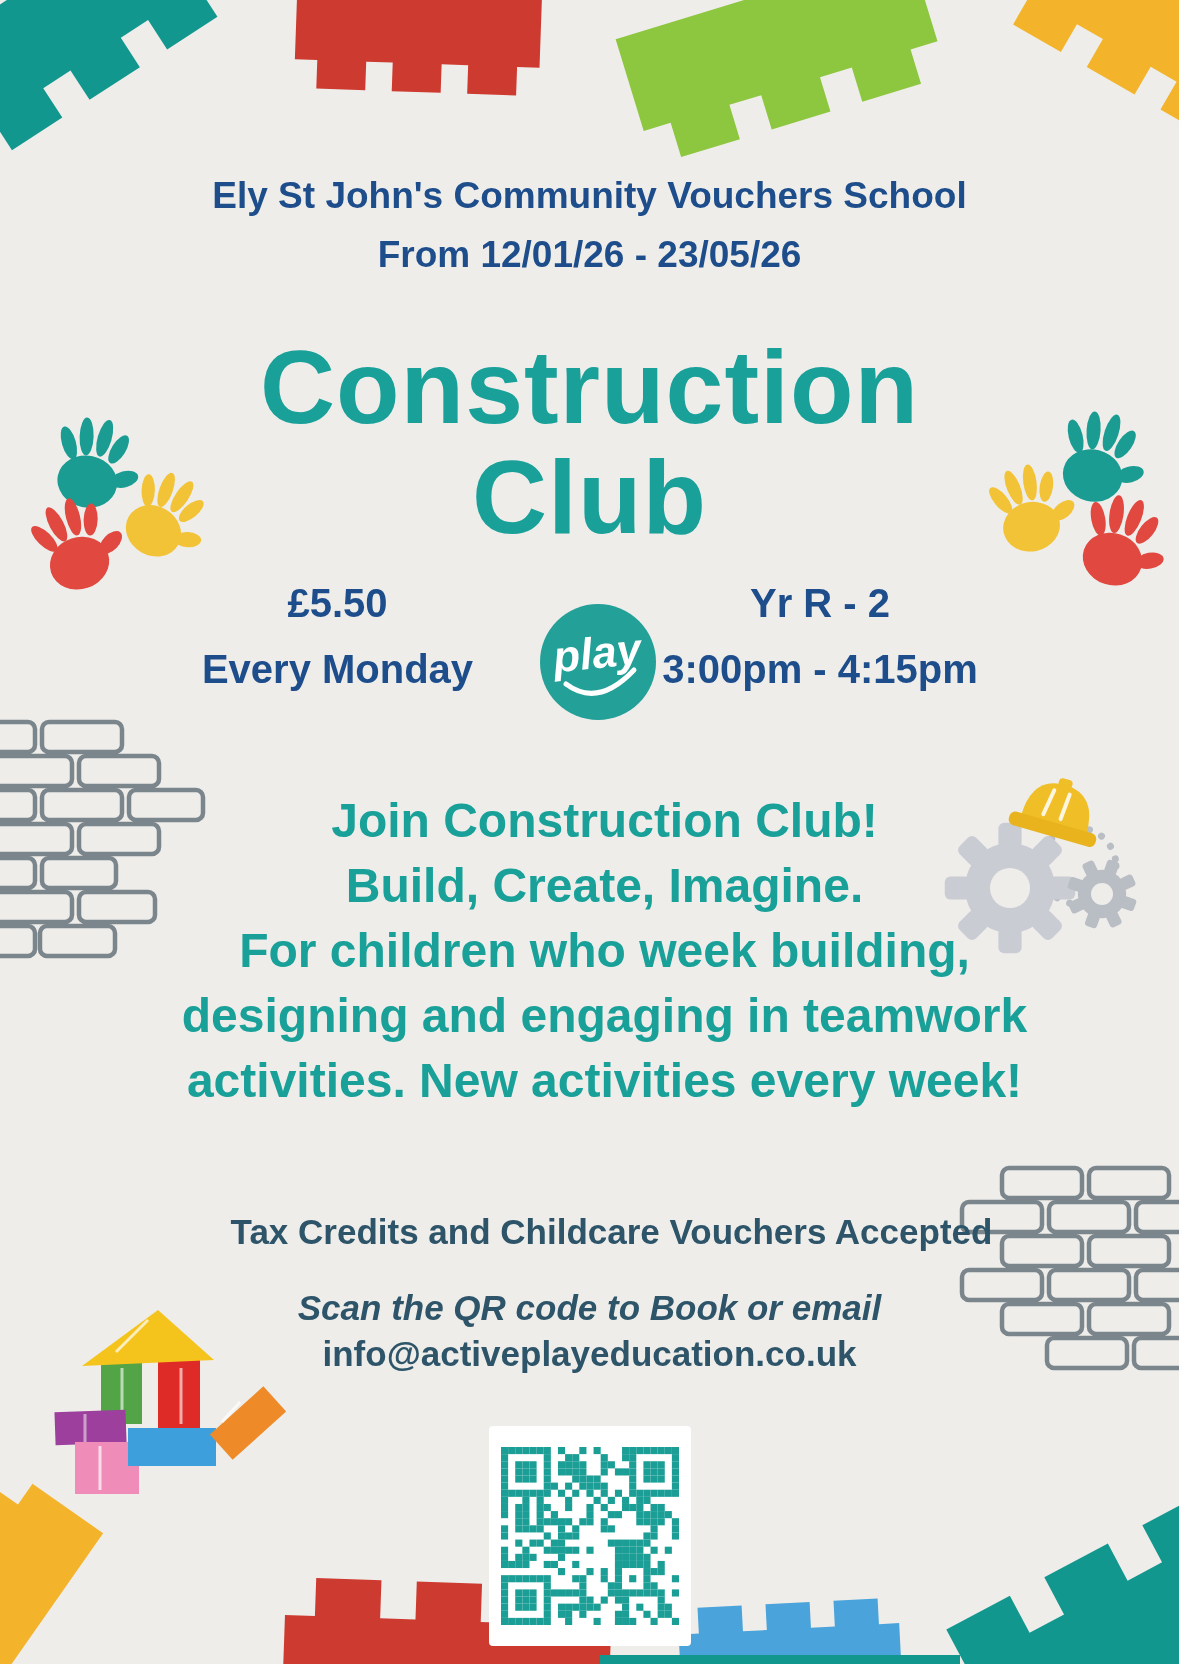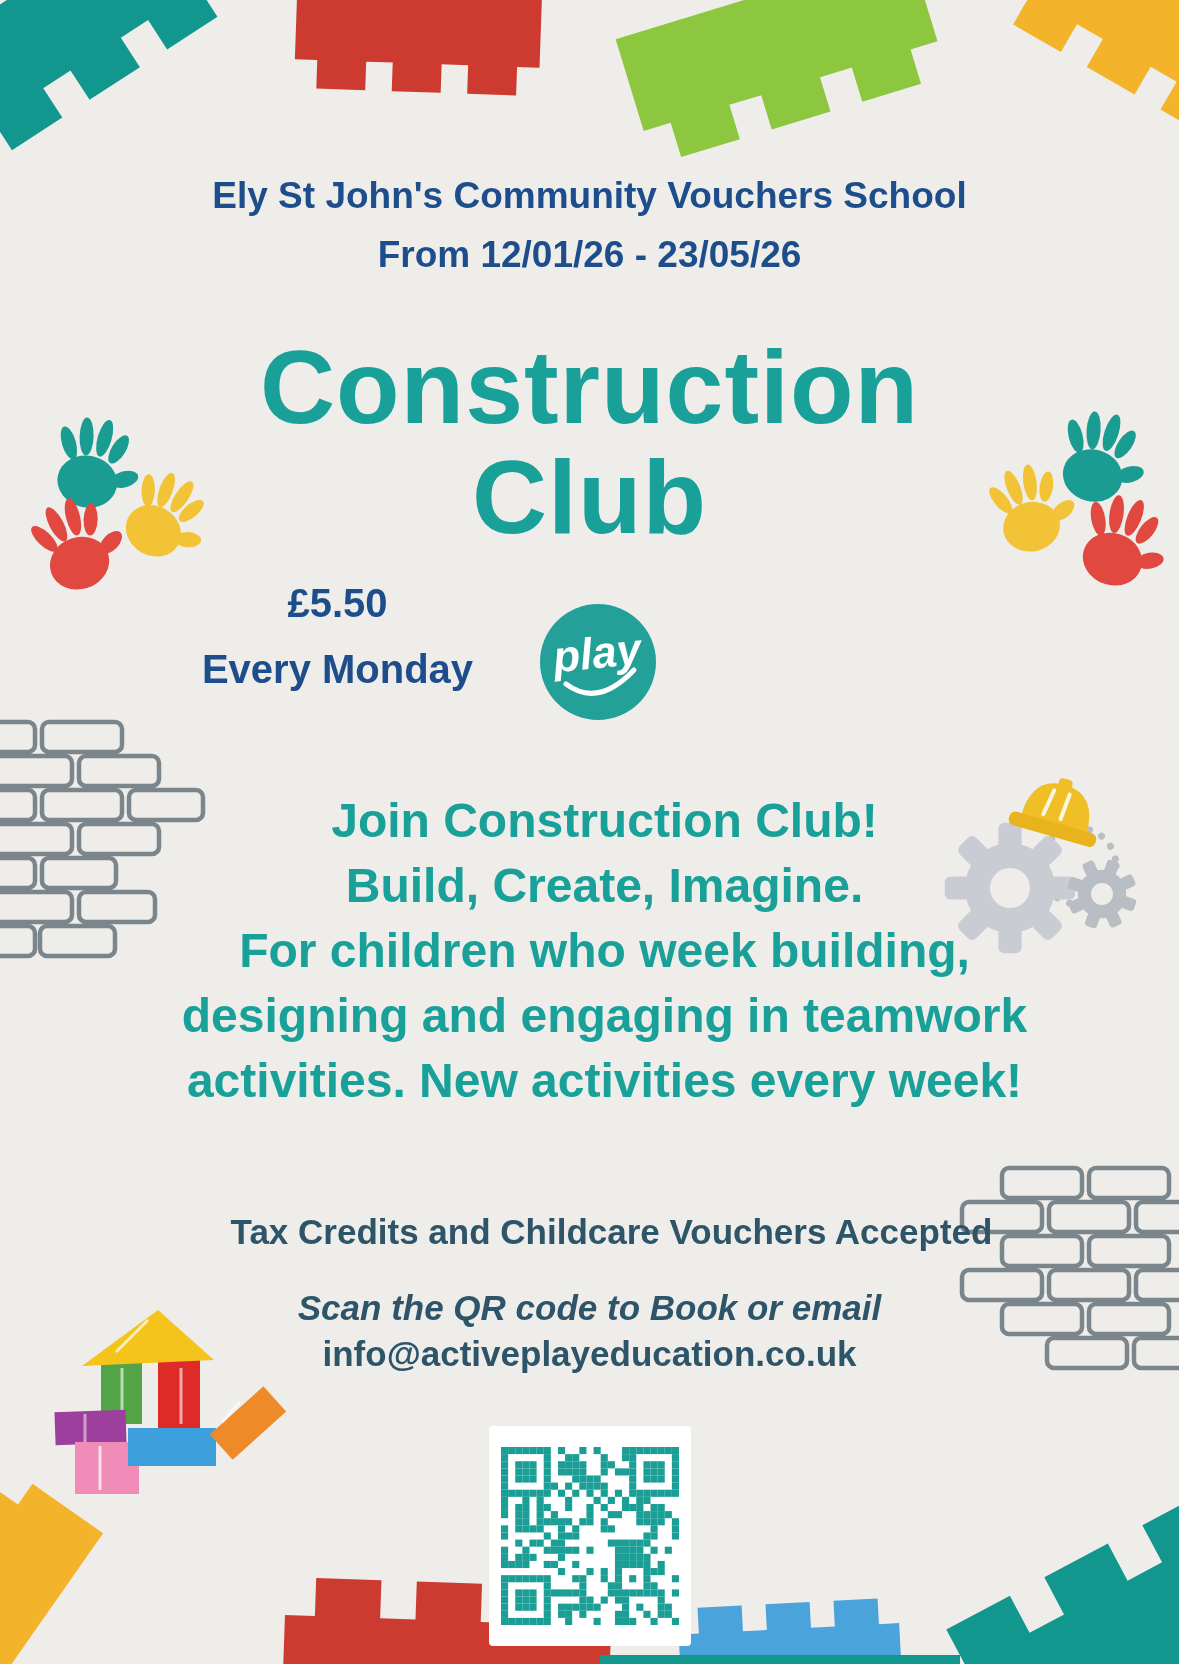--- a/index.html
+++ b/index.html
@@ -152,20 +152,24 @@
   <h1 class="txt title">
     <span>Construction</span><br>
     <span>Club</span>
   </h1>
 
   <div class="det det-left">
     <div>£5.50</div>
     <div>Every Monday</div>
   </div>
 
+  <div class="det det-right">
+    <div>Yr R - 2</div>
+    <div>3:00pm - 4:15pm</div>
+  </div>
 
   <div class="play-logo">
     <svg viewBox="-59 -59 118 118" width="118" height="118">
       <circle r="58" fill="#23a098"></circle>
       <text x="0" y="6" text-anchor="middle" fill="#ffffff" font-size="44" font-style="italic" font-weight="bold" font-family="Liberation Sans, sans-serif" transform="rotate(-6)">play</text>
       <path d="M-32,22 Q0,46 36,8" stroke="#ffffff" stroke-width="5" fill="none" stroke-linecap="round"></path>
     </svg>
   </div>
 
   <div class="txt desc">

